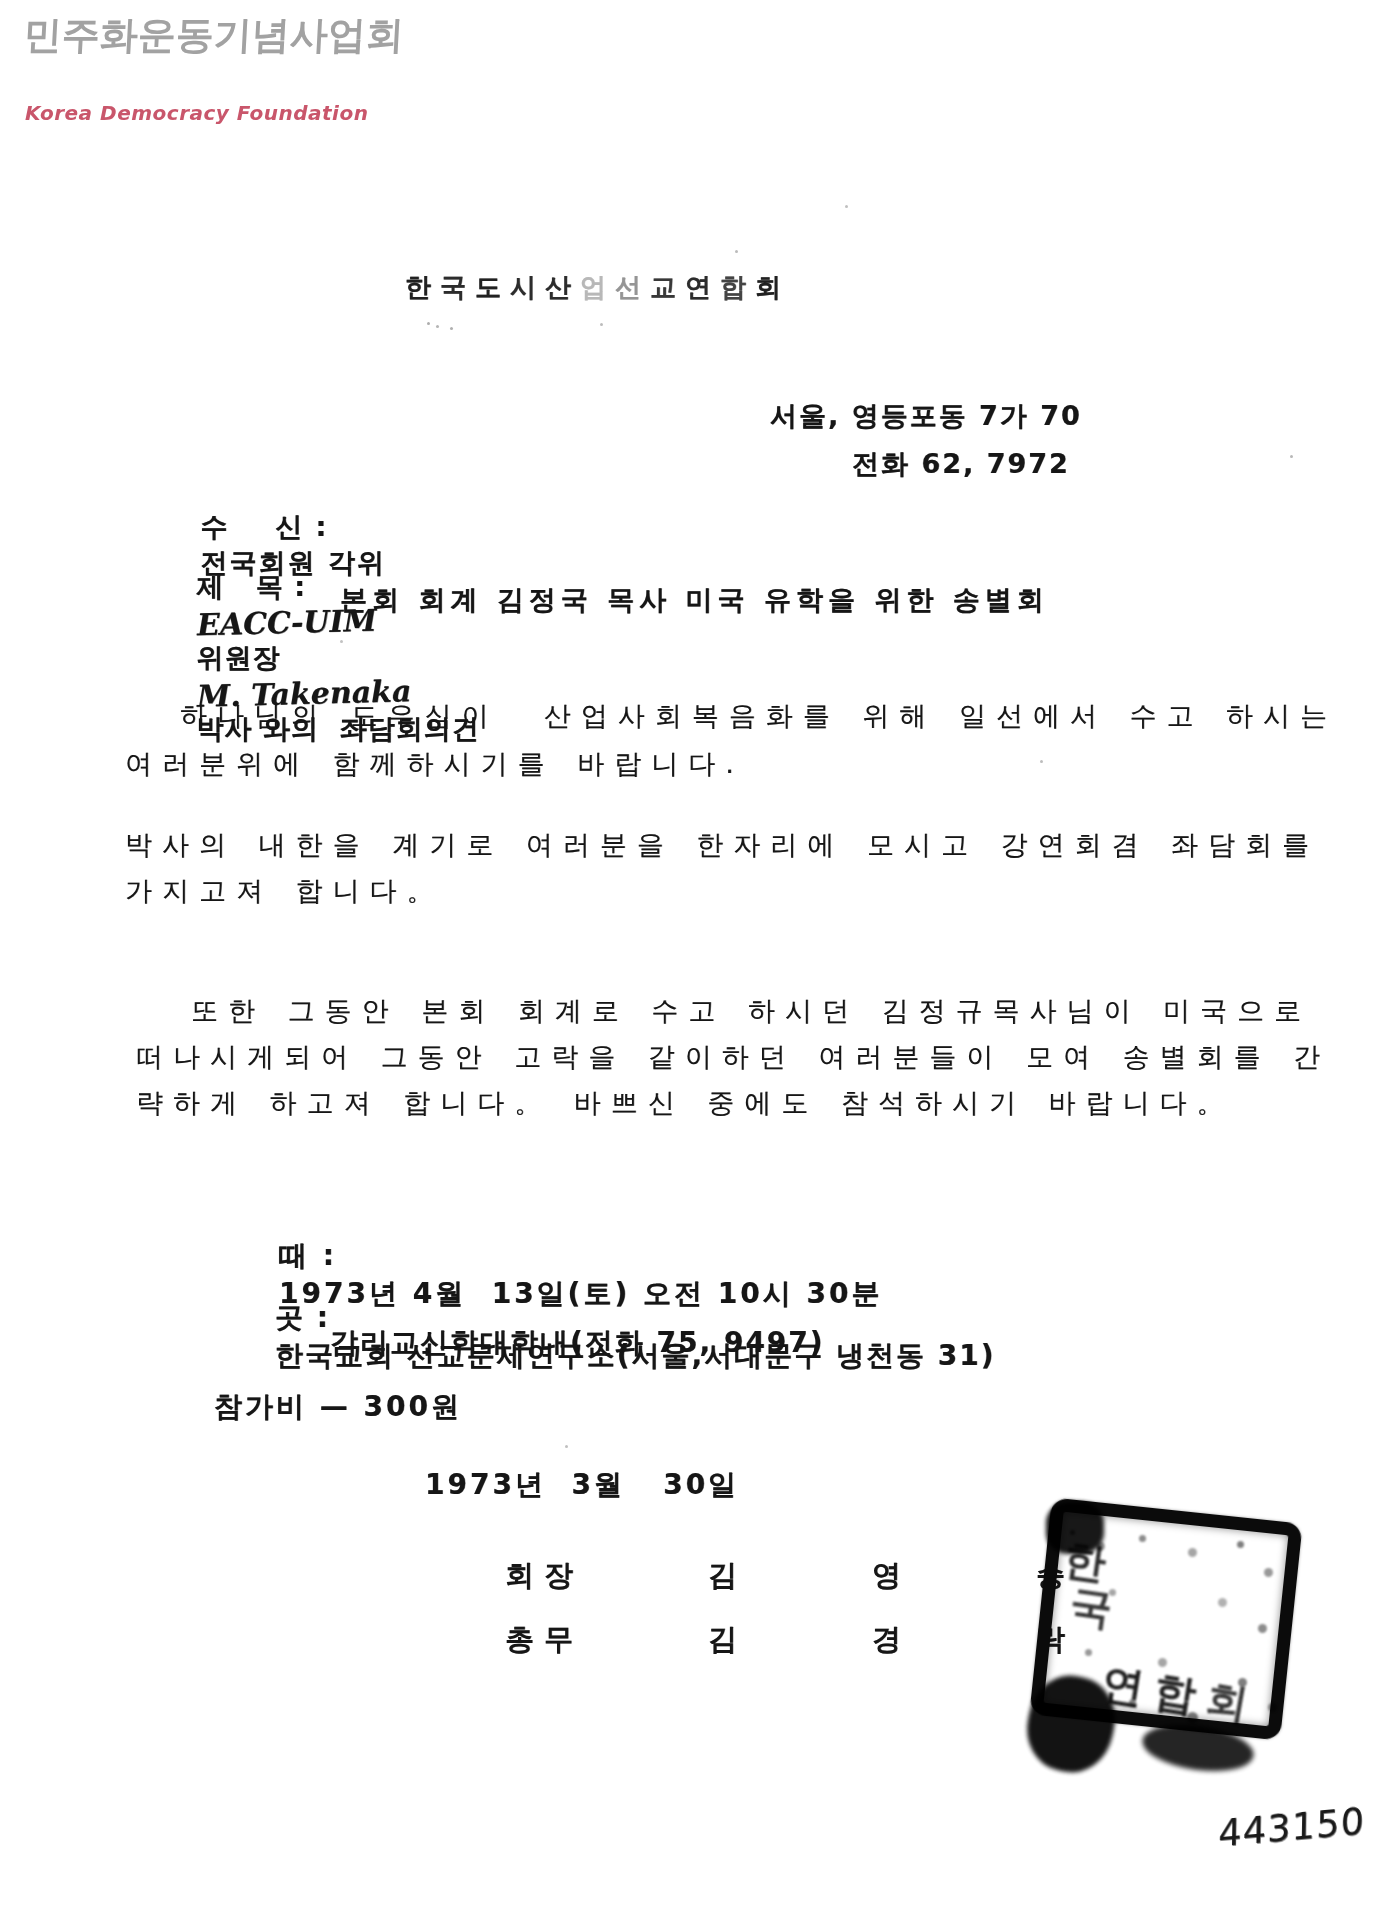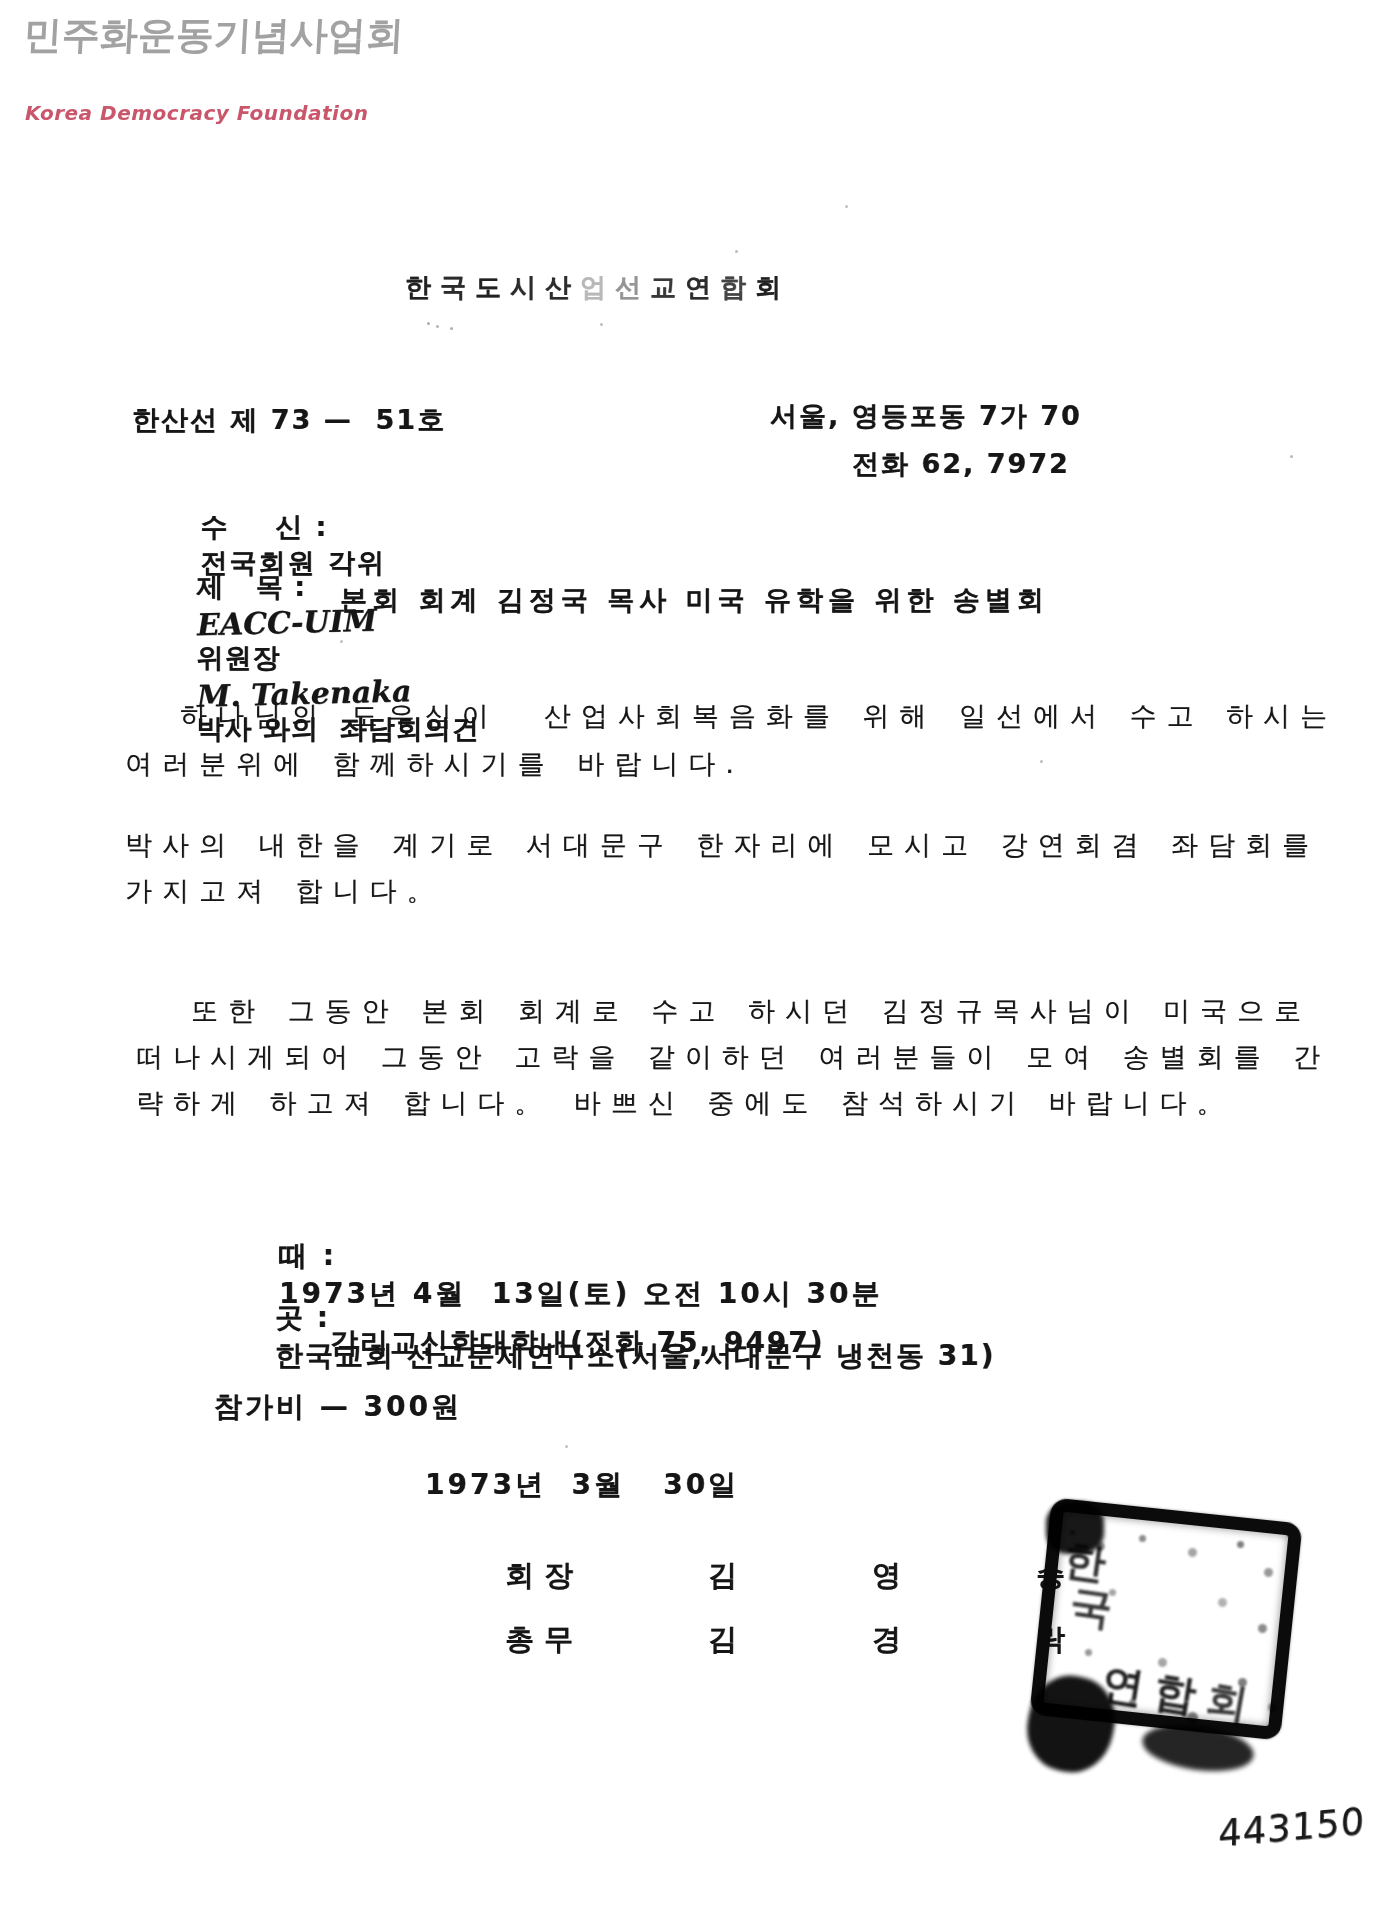--- a/index.html
+++ b/index.html
@@ -120,21 +120,20 @@
 </head>
 <body>
 
 <div id="page">
 
   <div class="typed logo-kr">민주화운동기념사업회</div>
   <div class="typed logo-en">Korea Democracy Foundation</div>
 
   <div class="typed doc-title"><span class="tchar" style="opacity: 0.95;">한</span><span class="tchar" style="opacity: 0.9;">국</span><span class="tchar" style="opacity: 0.95;">도</span><span class="tchar" style="opacity: 0.9;">시</span><span class="tchar" style="opacity: 0.9;">산</span><span class="tchar" style="opacity: 0.3;">업</span><span class="tchar" style="opacity: 0.45;">선</span><span class="tchar" style="opacity: 0.85;">교</span><span class="tchar" style="opacity: 0.9;">연</span><span class="tchar" style="opacity: 0.8;">합</span><span class="tchar" style="opacity: 0.95;">회</span></div>
 
-  <div class="typed fs27 doc-number">한산선 제 73 —  51호</div>
   <div class="typed fs27 addr">서울, 영등포동 7가 70</div>
   <div class="typed fs27 phone">전화 62, 7972</div>
 
   <div class="typed fs27 recipient">
     <span class="label-gap">수    신 :</span>
     <span>전국회원 각위</span>
   </div>
 
   <div class="typed fs27 subject1">
     <span class="label-gap">제   목 :</span>
@@ -143,21 +142,21 @@
     <span class="hand">M. Takenaka</span>
     <span>박사 와의  좌담회의건</span>
   </div>
   <div class="typed fs27 subject2">본회 회계 김정국 목사 미국 유학을 위한 송별회</div>
 
   <div class="para p1">
     <div class="line indent">하나님의 도우심이  산업사회복음화를 위해 일선에서 수고 하시는</div>
     <div class="line">여러분위에 함께하시기를 바랍니다.</div>
   </div>
   <div class="para p2">
-    <div class="line">박사의 내한을 계기로 서대문구 한자리에 모시고 강연회겸 좌담회를</div>
+    <div class="line">박사의 내한을 계기로 여러분을 한자리에 모시고 강연회겸 좌담회를</div>
     <div class="line">가지고져 합니다。</div>
   </div>
   <div class="para p3">
     <div class="line indent">또한 그동안 본회 회계로 수고 하시던 김정규목사님이 미국으로</div>
     <div class="line">떠나시게되어 그동안 고락을 같이하던 여러분들이 모여 송별회를 간</div>
     <div class="line">략하게 하고져 합니다。 바쁘신 중에도 참석하시기 바랍니다。</div>
   </div>
 
   <div class="typed fs28 when">
     <span class="label-gap">때 :</span>

